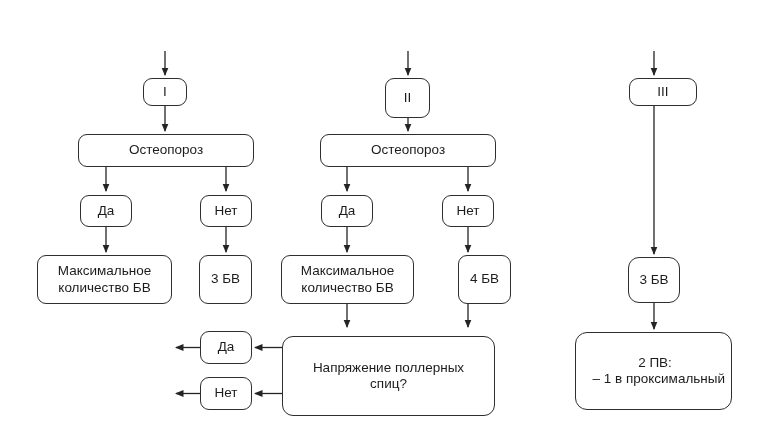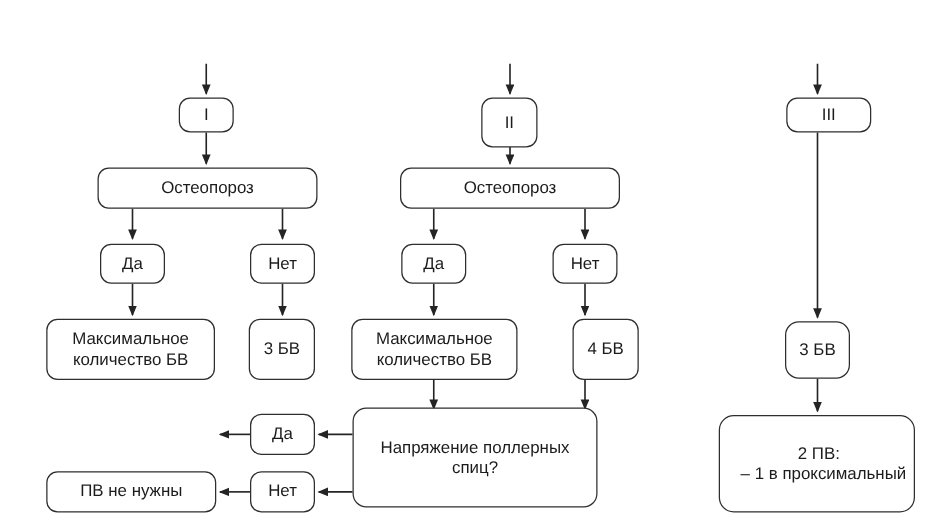--- a/index.html
+++ b/index.html
@@ -117,27 +117,24 @@
   <div class="box" style="left:442px;top:255px;width:53px;height:49px;margin-left:16px;">
     <span>4 БВ</span>
   </div>
   <div class="box big" style="left:628px;top:257px;width:52px;height:46px;">
     <span>3 БВ</span>
   </div>
 
   <div class="box" style="left:200px;top:331px;width:52px;height:33px;">
     <span>Да</span>
   </div>
-  <div class="box" style="left:37px;top:377px;width:136px;height:33px;">
-    <span>ПВ не нужны</span>
-  </div>
   <div class="box" style="left:200px;top:377px;width:52px;height:33px;">
     <span>Нет</span>
   </div>
-  <div class="box big qbox" style="left:282px;top:326px;width:196px;height:80px;justify-content:center;">
+  <div class="box big qbox" style="left:282px;top:336px;width:213px;height:80px;justify-content:center;">
     <span>Напряжение поллерных спиц?</span>
   </div>
   <div class="box final" style="left:575px;top:332px;width:157px;height:78px;">
     <div class="ftitle">2 ПВ:</div>
     <div class="fitem">– 1 в проксимальный</div>
   </div>
 
 </div>
 
 </body></html>

